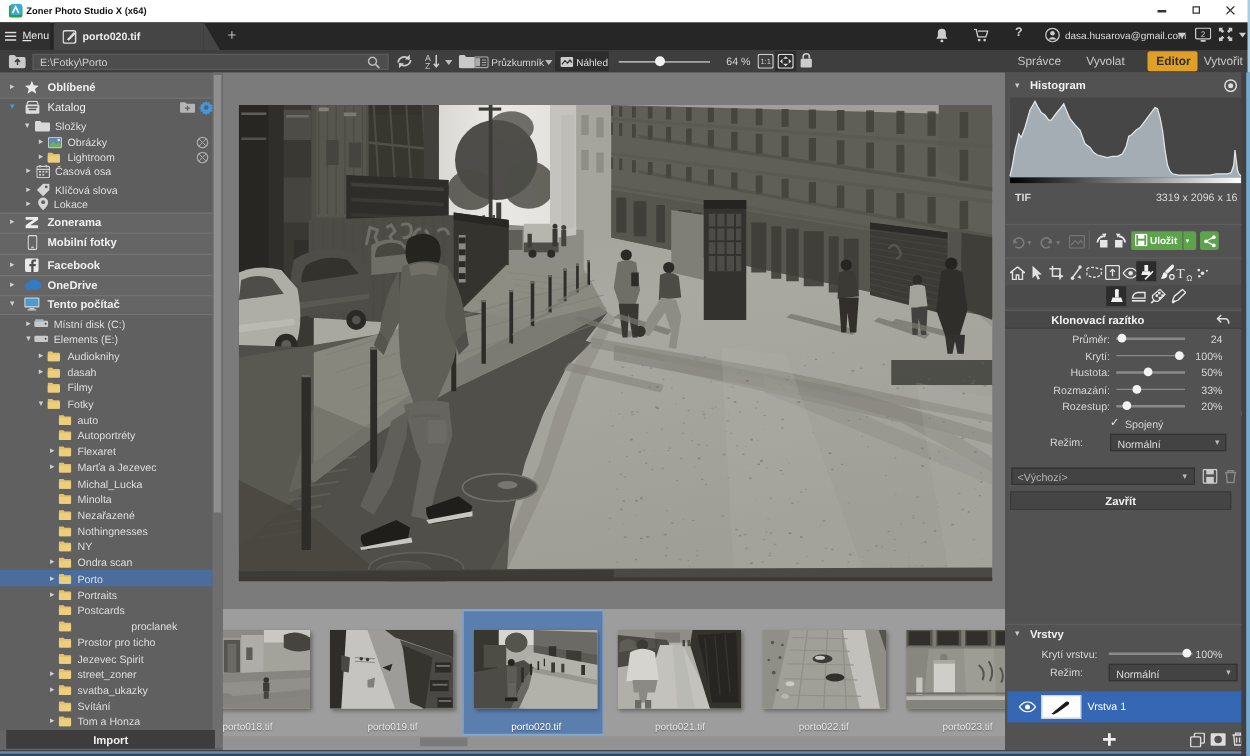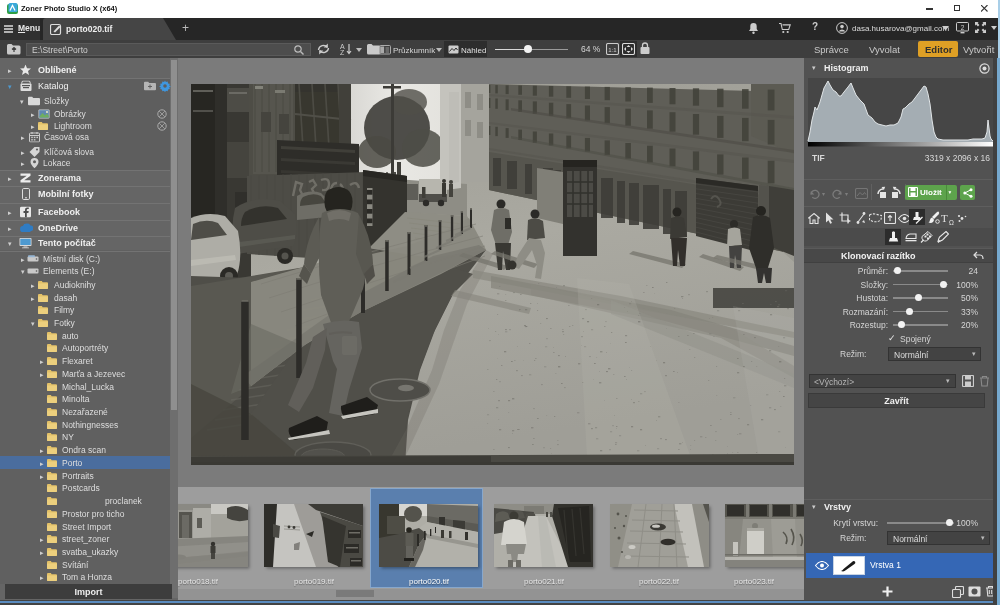--- a/index.html
+++ b/index.html
@@ -23,21 +23,21 @@
 <div class="abs" style="left:926px;top:8px;width:7px;height:1.5px;background:#333;"></div>
 <div class="abs" style="left:954px;top:5px;width:6px;height:6px;border:1px solid #333;"></div>
 <svg class="abs" style="left:981px;top:5px" width="7" height="7">
     <path d="M0,0 L6.5,6.5 M6.5,0 L0,6.5" stroke="#333" stroke-width="1.1"></path>
   </svg>
 <div class="abs" style="left:0;top:18px;width:1000px;height:22px;background:#262626;"></div>
 <div class="abs" style="left:0;top:18px;width:40px;height:22px;background:#303030;"></div>
 <svg class="abs" style="left:4px;top:25px" width="10" height="8">
     <path d="M0,1 h9 M0,4 h9 M0,7 h9" stroke="#ddd" stroke-width="1.3"></path>
   </svg>
-<div class="abs" style="left:18px;top:23px;font-size:8.5px;color:#e8e8e8;font-weight:700;"><span style="text-decoration:underline;">M</span>enu</div>
+<div class="abs" style="left:18px;top:23px;font-size:8.5px;color:#e8e8e8;font-weight:400;"><span style="text-decoration:underline;">M</span>enu</div>
 <div class="abs" style="left:43px;top:18px;width:120px;height:22px;background:#454545;border-radius:3px 0 0 0;"></div>
 <div class="abs" style="left:163px;top:18px;width:0;height:0;border-left:13px solid #454545;border-top:22px solid transparent;"></div>
 <svg class="abs" style="left:50px;top:23px" width="12" height="12">
     <rect x="0.5" y="1.5" width="10" height="10" rx="1.5" fill="none" stroke="#ddd" stroke-width="1.2"></rect>
     <path d="M3.5,8.5 L9,2.5 L10.5,4 L5,9.5 z" fill="#ddd"></path>
   </svg>
 <div class="abs" style="left:66px;top:23.5px;font-size:8.5px;color:#f0f0f0;font-weight:700;">porto020.tif</div>
 <div class="abs" style="left:182px;top:21px;font-size:12px;color:#bbb;">+</div>
 <svg class="abs" style="left:748px;top:22px" width="11" height="12">
     <path d="M5.5,1 a3.2,3.2 0 0 1 3.2,3.2 v2.8l1.3,2h-9l1.3,-2v-2.8A3.2,3.2 0 0 1 5.5,1z" fill="#ccc"></path>
@@ -73,21 +73,21 @@
   </svg>
 <svg class="abs" style="left:991px;top:26px" width="6" height="5">
     <path d="M0,0 h6l-3,4z" fill="#ccc"></path>
   </svg>
 <div class="abs" style="left:0;top:40px;width:1000px;height:18px;background:#3e3e3e;"></div>
 <svg class="abs" style="left:7px;top:43px" width="14" height="12">
     <path d="M0,2.5 q0,-1.5 1.5,-1.5 h3l1.5,1.5h6 q1.5,0 1.5,1.5v6q0,1.5 -1.5,1.5h-10.5q-1.5,0 -1.5,-1.5z" fill="#c9c9c9"></path>
     <path d="M7,9 v-4 M5,6.5 l2,-2 2,2" stroke="#3e3e3e" stroke-width="1.2" fill="none"></path>
   </svg>
 <div class="abs" style="left:26px;top:42.5px;width:285px;height:13px;background:#4d4d4d;border:1px solid #5a5a5a;"></div>
-<div class="abs" style="left:32px;top:45px;font-size:8.5px;color:#cfcfcf;">E:\Street\Porto</div>
+<div class="abs" style="left:32px;top:45px;font-size:8.5px;color:#cfcfcf;">E:\Fotky\Porto</div>
 <svg class="abs" style="left:294px;top:45px" width="10" height="10">
     <circle cx="4" cy="4" r="3.2" fill="none" stroke="#bbb" stroke-width="1.2"></circle>
     <path d="M6.5,6.5 L9.5,9.5" stroke="#bbb" stroke-width="1.4"></path>
   </svg>
 <svg class="abs" style="left:317px;top:43px" width="13" height="12">
     <path d="M1.5,7 a5,5 0 0 1 9,-2.5 M11.5,5 a5,5 0 0 1 -9,2.5" fill="none" stroke="#ccc" stroke-width="1.4"></path>
     <path d="M10.8,0.5 v4h-4z" fill="#ccc"></path>
     <path d="M2.2,11.5 v-4h4z" fill="#ccc"></path>
   </svg>
 <svg class="abs" style="left:340px;top:43px" width="12" height="12">
@@ -888,21 +888,21 @@
       <path d="M58,28 q6,5 3,12 M66,25 q5,8 1,16 M75,30 q4,6 1,12" stroke="#55544c" stroke-width="1.6" fill="none"></path>
       <circle cx="30" cy="22" r="3" fill="#7e7d76"></circle>
       <rect x="22" y="24" width="17" height="26" fill="#cfcec8"></rect>
       <rect x="22" y="24" width="17" height="3" fill="#a9a8a1"></rect>
       <rect x="8" y="38" width="5" height="14" fill="#c5c4be"></rect>
       <rect x="0" y="53" width="99" height="3" fill="#b7b6b0"></rect>
       <rect x="0" y="56" width="99" height="7" fill="#84837d"></rect>
       <rect x="0" y="50" width="99" height="1.5" fill="#6e6d67"></rect>
     </svg>
   </div>
-<div class="abs" style="left:734px;top:577px;width:80px;text-align:left;font-size:8px;color:#e8e8e8;text-shadow:0 1px 1px rgba(0,0,0,0.4);">porto023.tif</div>
+<div class="abs" style="left:734px;top:577px;width:80px;text-align:center;font-size:8px;color:#e8e8e8;text-shadow:0 1px 1px rgba(0,0,0,0.4);">porto023.tif</div>
 <div class="abs" style="left:178px;top:589px;width:626px;height:11px;background:#939393;"></div>
 <div class="abs" style="left:336px;top:590px;width:38px;height:7px;background:#7a7a7a;"></div>
 <div class="abs" style="left:0;top:58px;width:178px;height:547px;background:#656565;"></div>
 <div class="abs" style="left:0;top:78px;width:170px;height:92px;background:#5e5e5e;"></div>
 <div class="abs" style="left:0;top:250px;width:170px;height:334px;background:#606060;"></div>
 <div class="abs" style="left:0;top:78px;width:170px;height:1px;background:#737373;"></div>
 <div class="abs" style="left:0;top:170px;width:170px;height:1px;background:#737373;"></div>
 <div class="abs" style="left:0;top:186px;width:170px;height:1px;background:#737373;"></div>
 <div class="abs" style="left:0;top:202.5px;width:170px;height:1px;background:#737373;"></div>
 <div class="abs" style="left:0;top:219.5px;width:170px;height:1px;background:#737373;"></div>
@@ -1274,21 +1274,21 @@
     </div>
 <div class="lbl abs" style="left:62px;top:50%;transform:translateY(-50%);font-size:8.5px;font-weight:400;color:#dedede;">Prostor pro ticho</div>
 </div>
 <div class="row" style="top:520.0px;">
 <div class="ic" style="left:47px;">
       <svg width="10" height="9">
         <path d="M0,1.6 q0,-1 1,-1 h2.8l0.9,1.1h4.3q1,0 1,1v4.7q0,1 -1,1h-8q-1,0 -1,-1z" fill="#e3c168"></path>
         <path d="M0,3 h10 v4.4q0,1 -1,1h-8q-1,0 -1,-1z" fill="#eccf7d"></path>
       </svg>
     </div>
-<div class="lbl abs" style="left:62px;top:50%;transform:translateY(-50%);font-size:8.5px;font-weight:400;color:#dedede;">Street Import</div>
+<div class="lbl abs" style="left:62px;top:50%;transform:translateY(-50%);font-size:8.5px;font-weight:400;color:#dedede;">Jezevec Spirit</div>
 </div>
 <div class="row" style="top:532.7px;">
 <div class="arr" style="left:40px;color:#cfcfcf;">▸</div>
 <div class="ic" style="left:47px;">
       <svg width="10" height="9">
         <path d="M0,1.6 q0,-1 1,-1 h2.8l0.9,1.1h4.3q1,0 1,1v4.7q0,1 -1,1h-8q-1,0 -1,-1z" fill="#e3c168"></path>
         <path d="M0,3 h10 v4.4q0,1 -1,1h-8q-1,0 -1,-1z" fill="#eccf7d"></path>
       </svg>
     </div>
 <div class="lbl abs" style="left:62px;top:50%;transform:translateY(-50%);font-size:8.5px;font-weight:400;color:#dedede;">street_zoner</div>
@@ -1467,21 +1467,21 @@
   </svg>
 <div class="abs" style="left:804px;top:248px;width:196px;height:15px;background:#484848;border-top:1px solid #5a5a5a;border-bottom:1px solid #404040;"></div>
 <div class="abs" style="left:811px;top:251px;font-size:9px;font-weight:700;color:#f2f2f2;padding-left:30px;">Klonovací razítko</div>
 <svg class="abs" style="left:973px;top:251px" width="11" height="9">
     <path d="M4,1 L1,4 4,7 M1,4 h6 q3,0 3,4" fill="none" stroke="#ddd" stroke-width="1.2"></path>
   </svg>
 <div class="abs" style="left:798px;top:266px;width:90px;text-align:right;font-size:8.5px;color:#d5d5d5;">Průměr:</div>
 <div class="abs" style="left:893px;top:270.25px;width:55px;height:1.5px;background:#8a8a8a;"></div>
 <div class="abs" style="left:893.5px;top:267px;width:7px;height:7px;border-radius:50%;background:#f2f2f2;"></div>
 <div class="abs" style="left:928px;top:266px;width:50px;text-align:right;font-size:8.5px;color:#d5d5d5;">24</div>
-<div class="abs" style="left:798px;top:279.5px;width:90px;text-align:right;font-size:8.5px;color:#d5d5d5;">Složky:</div>
+<div class="abs" style="left:798px;top:279.5px;width:90px;text-align:right;font-size:8.5px;color:#d5d5d5;">Krytí:</div>
 <div class="abs" style="left:893px;top:283.75px;width:55px;height:1.5px;background:#8a8a8a;"></div>
 <div class="abs" style="left:939.5px;top:280.5px;width:7px;height:7px;border-radius:50%;background:#f2f2f2;"></div>
 <div class="abs" style="left:928px;top:279.5px;width:50px;text-align:right;font-size:8.5px;color:#d5d5d5;">100%</div>
 <div class="abs" style="left:798px;top:293px;width:90px;text-align:right;font-size:8.5px;color:#d5d5d5;">Hustota:</div>
 <div class="abs" style="left:893px;top:297.25px;width:55px;height:1.5px;background:#8a8a8a;"></div>
 <div class="abs" style="left:914.5px;top:294px;width:7px;height:7px;border-radius:50%;background:#f2f2f2;"></div>
 <div class="abs" style="left:928px;top:293px;width:50px;text-align:right;font-size:8.5px;color:#d5d5d5;">50%</div>
 <div class="abs" style="left:798px;top:306.5px;width:90px;text-align:right;font-size:8.5px;color:#d5d5d5;">Rozmazání:</div>
 <div class="abs" style="left:893px;top:310.75px;width:55px;height:1.5px;background:#8a8a8a;"></div>
 <div class="abs" style="left:905.5px;top:307.5px;width:7px;height:7px;border-radius:50%;background:#f2f2f2;"></div>

